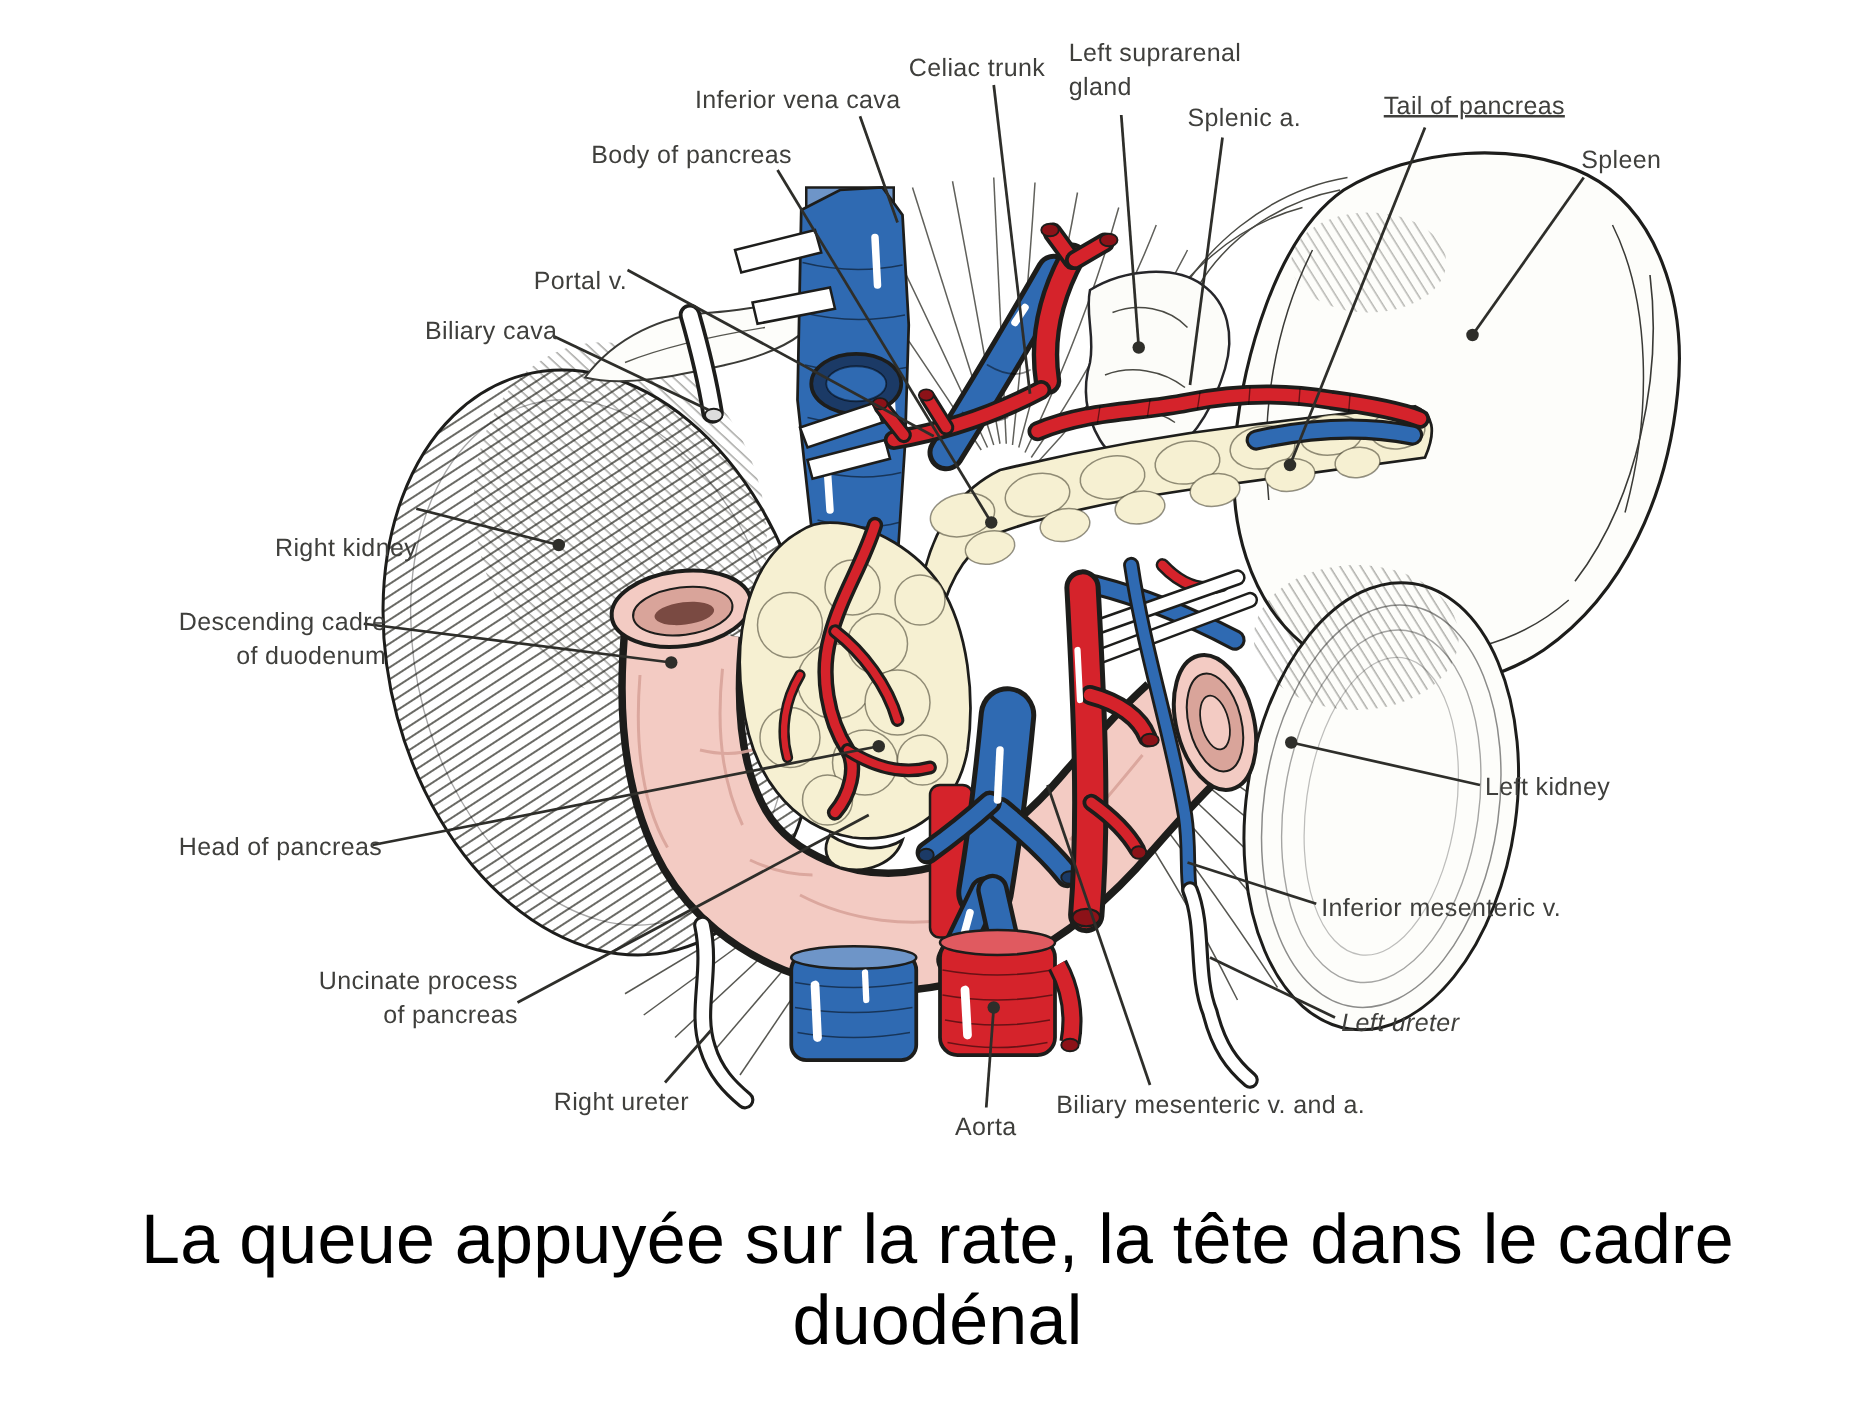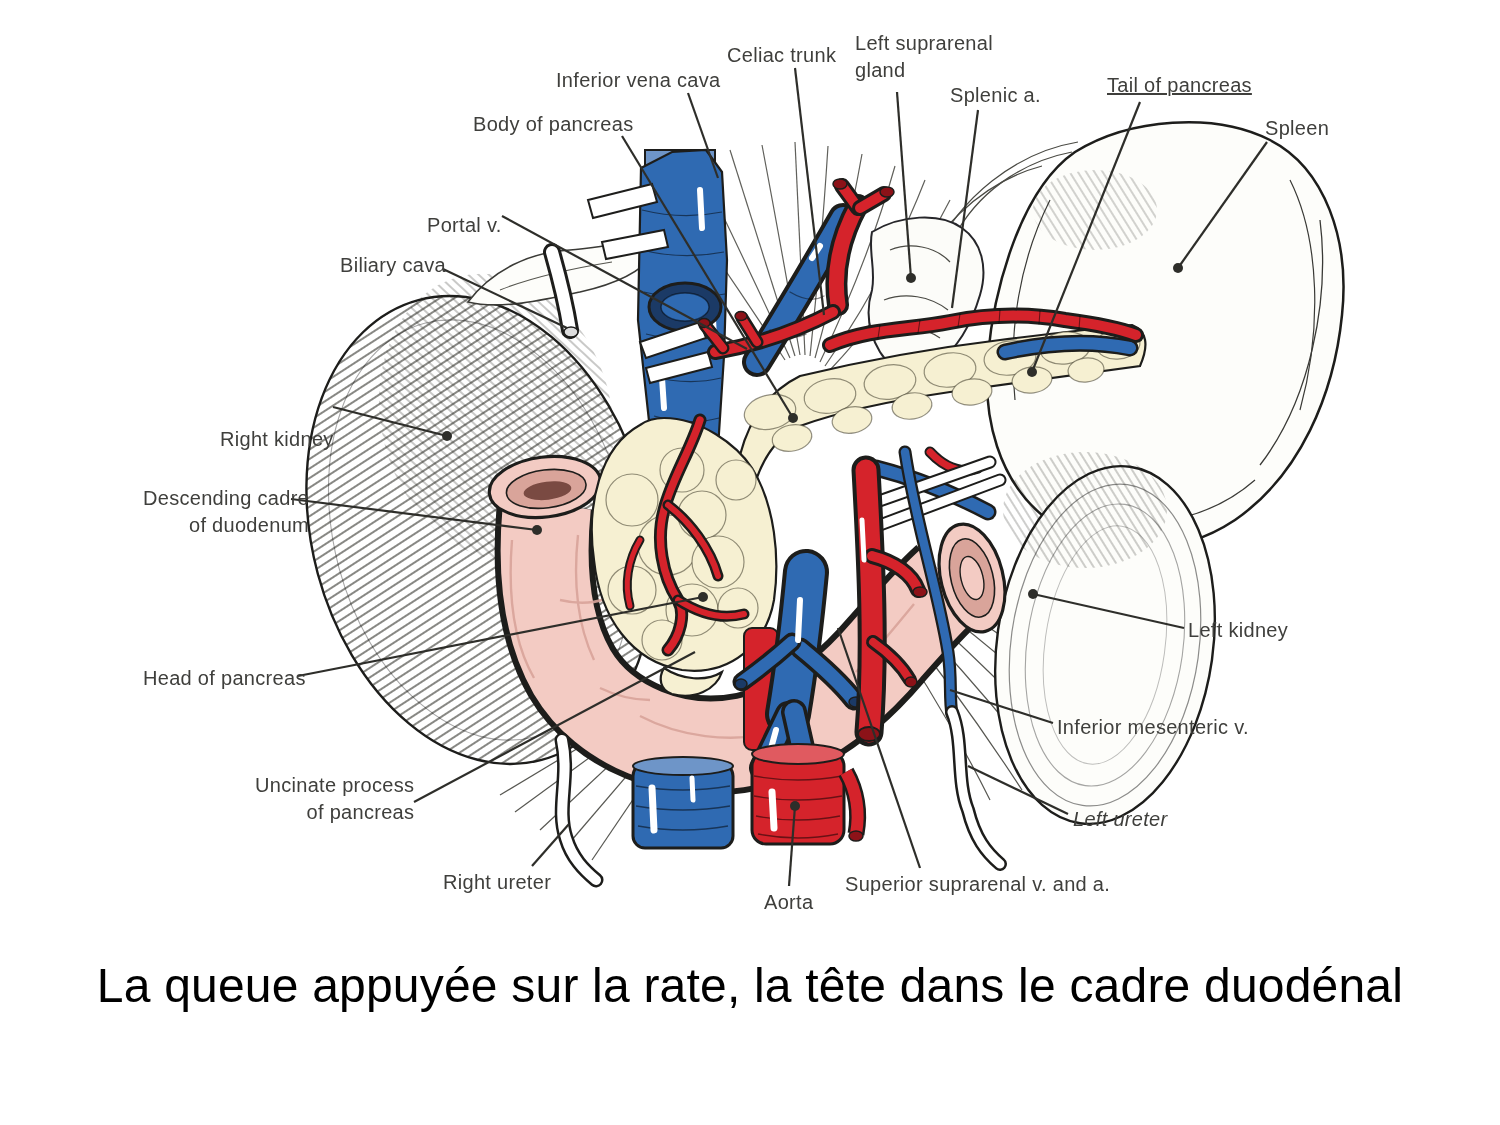--- a/index.html
+++ b/index.html
@@ -12,21 +12,21 @@
   *{margin:0;padding:0;box-sizing:border-box}
   html,body{background:#fff}
   .stage{position:relative;width:1500px;height:1125px;background:var(--paper);
          font-family:"Liberation Sans", sans-serif;overflow:hidden}
   .illustration,.leaders{position:absolute;left:0;top:0;width:1500px;height:950px}
   .leaders{pointer-events:none}
   .label{position:absolute;color:var(--labelc);font-size:20px;line-height:27px;
          letter-spacing:.3px;white-space:nowrap}
   .label.align-right{text-align:right}
   .caption{position:absolute;left:0;top:958px;width:100%;text-align:center;
-           color:#000;font-size:48px;letter-spacing:.2px;font-weight:400}
+           color:#000;font-size:56px;letter-spacing:.2px;font-weight:400}
   svg line, svg path{vector-effect:non-scaling-stroke}
 </style>
 </head>
 <body>
 
 <div class="stage">
 
 <svg class="illustration" viewBox="0 0 1500 950">
   <defs>
     <pattern id="kHatch" width="8" height="8" patternUnits="userSpaceOnUse" patternTransform="rotate(-18)">
@@ -435,21 +435,21 @@
         <div>Uncinate process</div>
         <div>of pancreas</div>
       </div>
       <div class="label" style="left: 443px; top: 869px;">
         <div>Right ureter</div>
       </div>
       <div class="label" style="left: 744px; top: 889px; margin-left: 20px;">
         <div>Aorta</div>
       </div>
       <div class="label" style="left: 845px; top: 871px;">
-        <div>Superior suprarenal v. and a.</div>
+        <div>Biliary mesenteric v. and a.</div>
       </div>
       <div class="label" style="left: 1073px; top: 806px; font-style: italic;">
         <div>Left ureter</div>
       </div>
       <div class="label" style="left: 1057px; top: 714px;">
         <div>Inferior mesenteric v.</div>
       </div>
       <div class="label" style="left: 1188px; top: 617px;">
         <div>Left kidney</div>
       </div>

